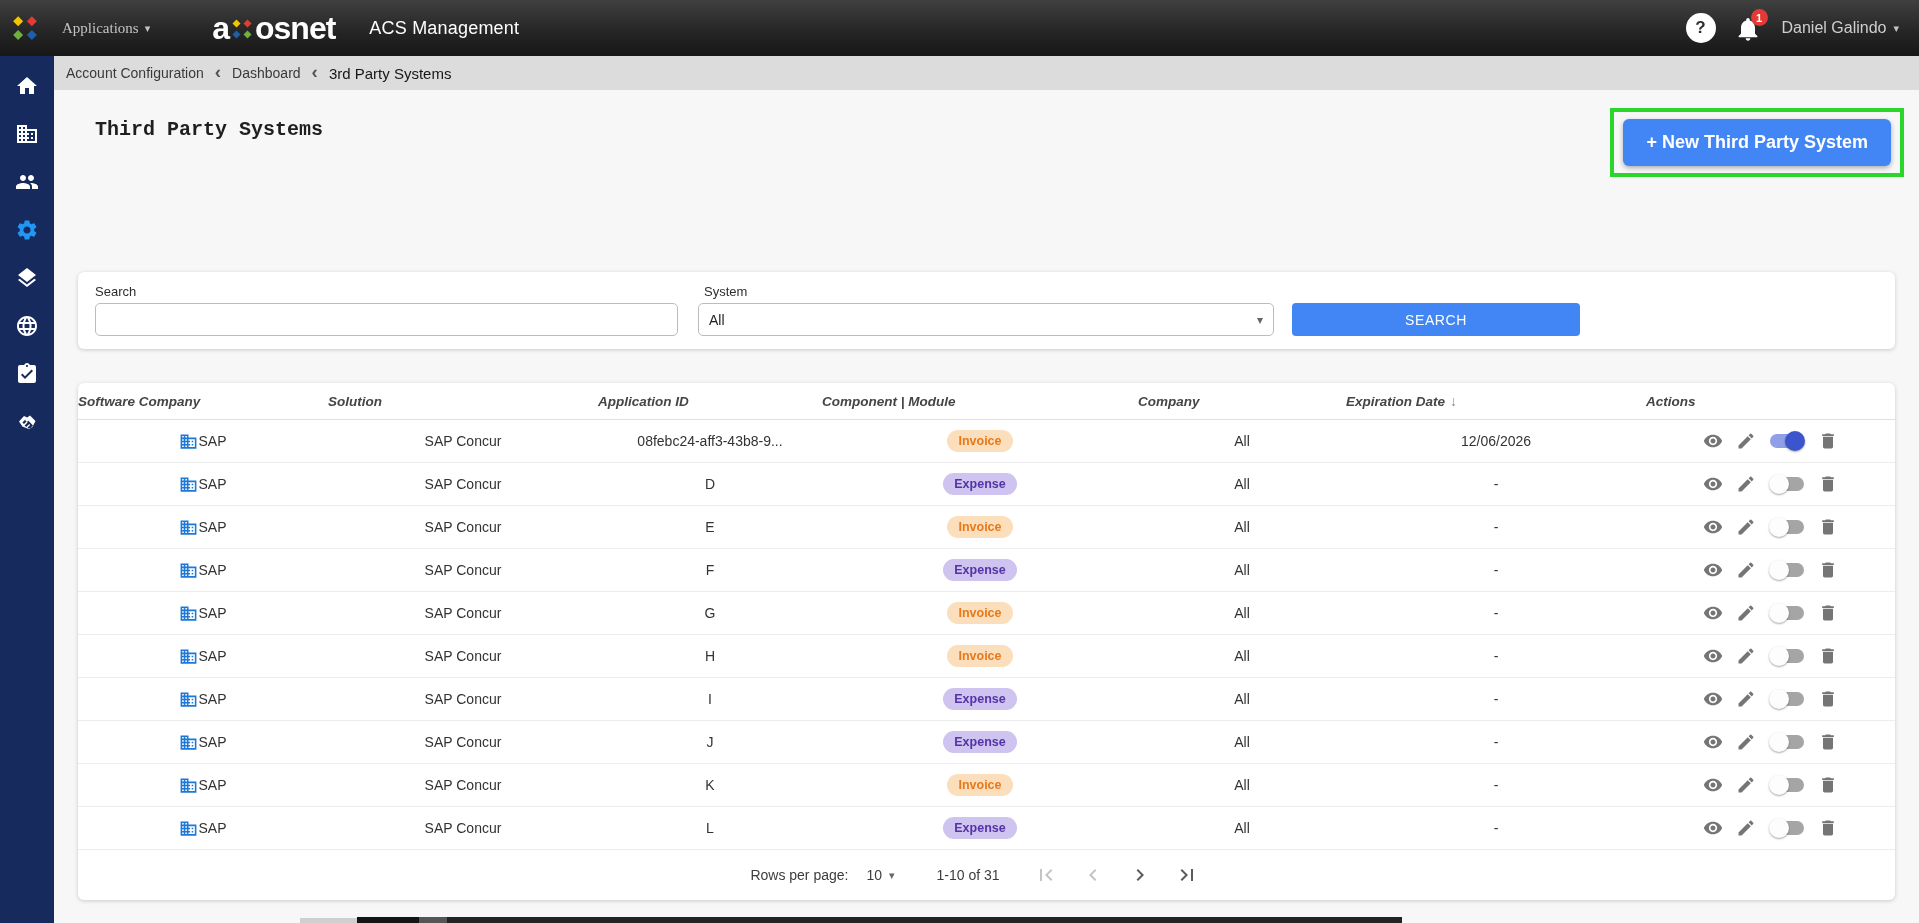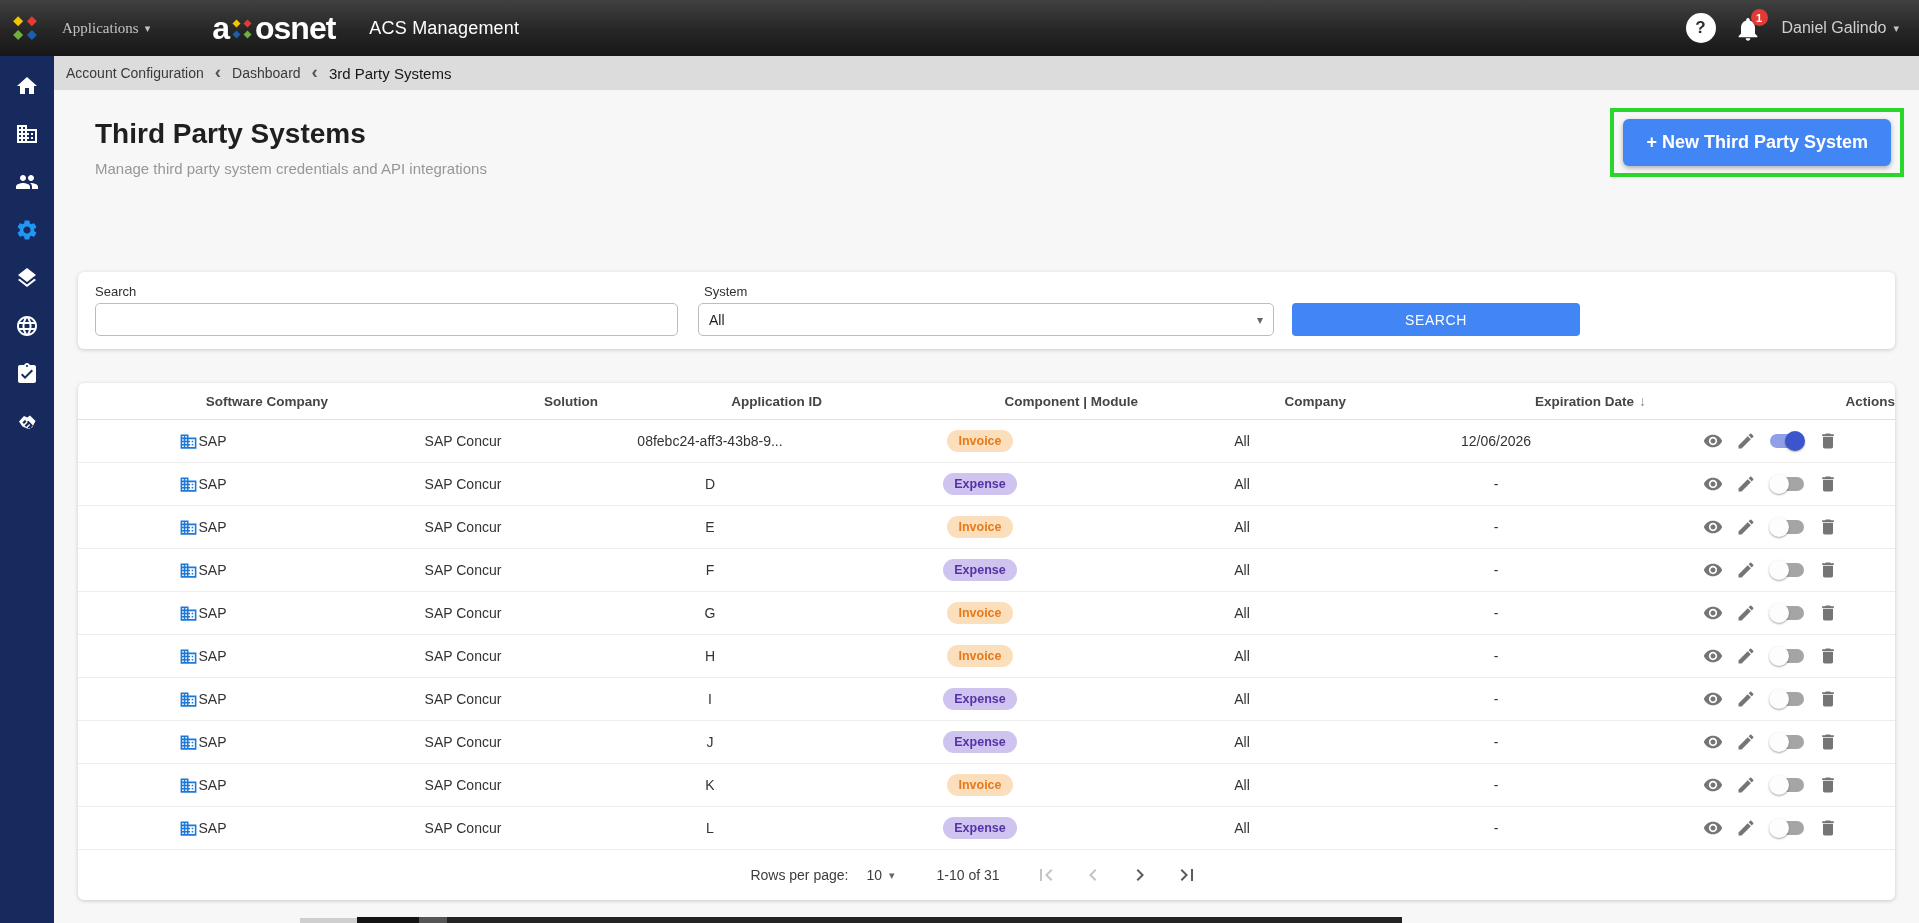--- a/index.html
+++ b/index.html
@@ -32,21 +32,21 @@
   .side-item.active svg { fill:#2196f3; }
 
   
   .content { position:absolute; left:54px; top:56px; right:0; bottom:0; background:#f7f7f7; }
   .breadcrumb { height:34px; background:#dcdcdc; display:flex; align-items:center; padding-left:12px; gap:11px; }
   .crumb { font-size:14px; color:#3a3a3a; cursor:pointer; }
   .crumb-sep { font-size:19px; color:#555; font-weight:700; line-height:14px; margin-top:-2px; }
   .crumb.current { font-size:15px; font-weight:500; color:#161616; }
 
   .page-header { position:relative; padding:28px 24px 0 41px; height:136px; }
-  .page-title { font-size:28px; font-weight:700; color:#1f1f1f; }
+  .page-title { font-size:20px; font-weight:700; color:#1f1f1f;font-family:Liberation Mono, monospace; }
   .page-subtitle { margin-top:10px; font-size:15px; color:#979797; }
   .green-box { position:absolute; top:18px; right:15px; border:4px solid #2bd62b; padding:7px 9px; background:transparent; }
   .new-btn { background:#4285f4; color:#fff; border:none; border-radius:6px; font-family:"Liberation Sans",sans-serif;
     font-size:18px; font-weight:700; padding:13px 23px; cursor:pointer; box-shadow:0 2px 5px rgba(0,0,0,.3); }
 
   
   .filter-card { position:relative; margin:46px 24px 0 24px; width:1817px; height:77px; background:#fff;
     border-radius:6px; box-shadow:0 1px 4px rgba(0,0,0,.18); }
   .flabel { position:absolute; top:12px; font-size:13px; color:#2e2e2e; }
   .search-label { left:17px; }
@@ -60,21 +60,21 @@
     border:none; border-radius:4px; font-size:14px; font-weight:500; letter-spacing:.6px; cursor:pointer; font-family:"Liberation Sans",sans-serif; }
   .btn-clear { position:absolute; left:1517px; top:31px; width:287px; height:33px; background:#fff; color:#4285f4;
     border:1px solid #87abf2; border-radius:4px; font-size:14px; font-weight:500; letter-spacing:.6px; cursor:pointer; font-family:"Liberation Sans",sans-serif; }
 
   
   .table-card { margin:34px 24px 0 24px; width:1817px; background:#fff; border-radius:6px;
     box-shadow:0 1px 4px rgba(0,0,0,.18); overflow:hidden; }
   .grid-row { display:grid; grid-template-columns:250px 270px 224px 316px 208px 300px 249px; align-items:center; }
   .thead { height:37px; border-bottom:1px solid #e0e0e0; }
   .hcell { text-align:center; font-size:13.5px; font-weight:700; color:#454545; cursor:pointer;
-    display:flex; justify-content:flex-end; align-items:center; gap:5px; }
+    display:flex; justify-content:flex-start; align-items:center; gap:5px;font-style:italic; }
   .sort-arrow { color:#8b8b8b; font-size:14px; font-weight:400; }
   .trow { height:43px; border-bottom:1px solid #ededed; background:#fff; }
   .trow:last-of-type { border-bottom:1px solid #ededed; }
   .tcell { text-align:center; font-size:14px; color:#333; display:flex; justify-content:center; align-items:center; }
   .c-company { }
   .bicon svg { width:19px; height:19px; fill:#1e78d7; display:block; }
   .badge { display:inline-block; padding:4px 11px; border-radius:11px; font-size:12.5px; font-weight:700; }
   .actions { gap:13px; }
   .act { width:20px; height:20px; cursor:pointer; display:inline-flex; }
   .act svg { width:20px; height:20px; fill:#757575; }
@@ -191,21 +191,20 @@
   <div class="breadcrumb">
     <span class="crumb">Account Configuration</span>
     <span class="crumb-sep">‹</span>
     <span class="crumb">Dashboard</span>
     <span class="crumb-sep">‹</span>
     <span class="crumb current">3rd Party Systems</span>
   </div>
 
   <div class="page-header">
     <div class="page-title">Third Party Systems</div>
-    <div class="page-subtitle">Manage third party system credentials and API integrations</div>
     <div class="green-box">
       <button class="new-btn">+ New Third Party System</button>
     </div>
   </div>
 
   <div class="filter-card">
     <span class="flabel search-label">Search</span>
     <input class="search-input" value="" style="">
     <span class="flabel system-label">System</span>
     <div class="system-select">

